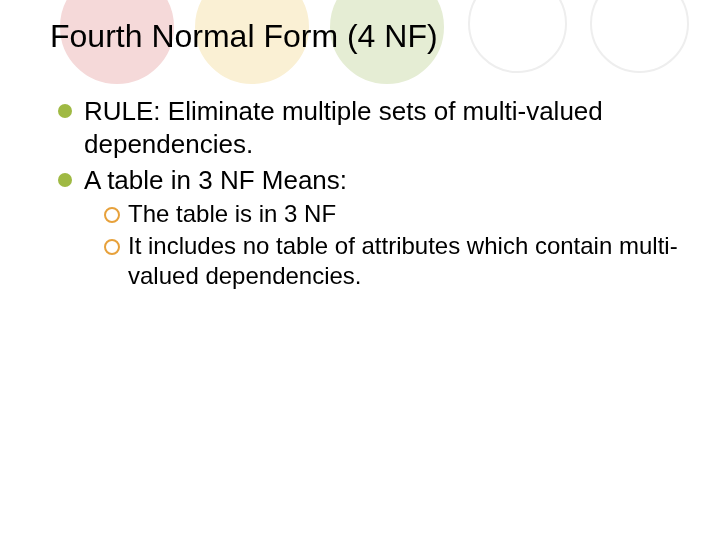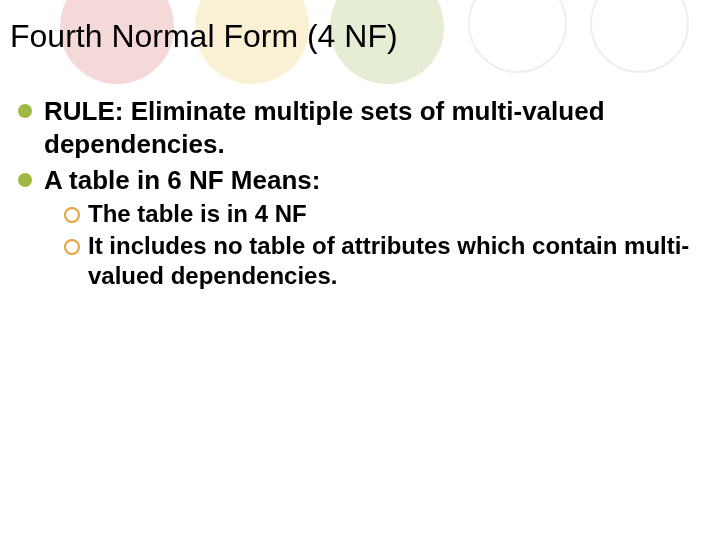--- a/index.html
+++ b/index.html
@@ -23,31 +23,31 @@
   }
   .circle {
     position: absolute;
     border-radius: 50%;
     border: 2px solid #eee;
   }
   .content {
     position: relative;
     z-index: 1;
     padding: 18px 10px 0 10px;
+    margin-left: 40px;
   }
   .title {
     font-size: 32px;
     font-weight: 400;
     margin: 0 0 40px 0;
   }
   .bullets {
     list-style: none;
     padding: 0 0 0 8px;
     margin: 0;
-    font-weight: bold;
   }
   .bullets > li {
     position: relative;
     padding-left: 26px;
     font-size: 26px;
     line-height: 1.25;
     margin-bottom: 4px;
   }
   .bullets > li::before {
     content: "";
@@ -95,24 +95,24 @@
 </div>
 
 <div class="content">
   <h1 class="title">Fourth Normal Form (4 NF)</h1>
 
   <ul class="bullets">
     <li style="--bullet-color:#9fb943;">
       <span>RULE: Eliminate multiple sets of multi-valued dependencies.</span>
     </li>
     <li style="--bullet-color:#9fb943;">
-      <span>A table in 6 NF Means:</span>
+      <span>A table in 3 NF Means:</span>
       <ul class="sub-bullets">
         <li style="--sub-color:#e7a13b;">
-          <span>The table is in 4 NF</span>
+          <span>The table is in 3 NF</span>
         </li>
         <li style="--sub-color:#e7a13b;">
           <span>It includes no table of attributes which contain multi-valued dependencies.</span>
         </li>
       </ul>
     </li>
   </ul>
 </div>
 
 </body></html>

